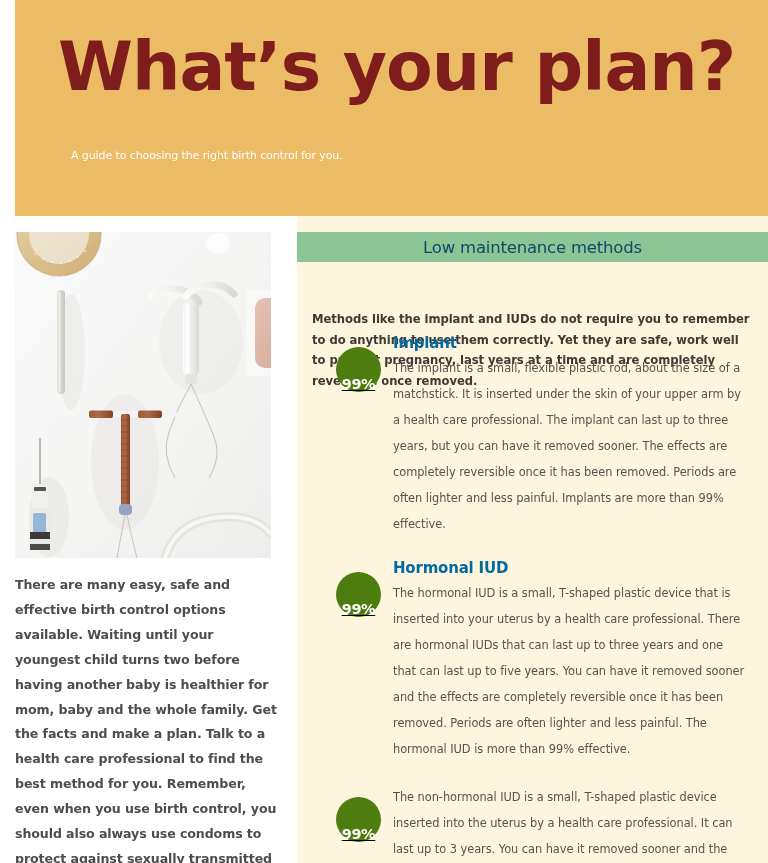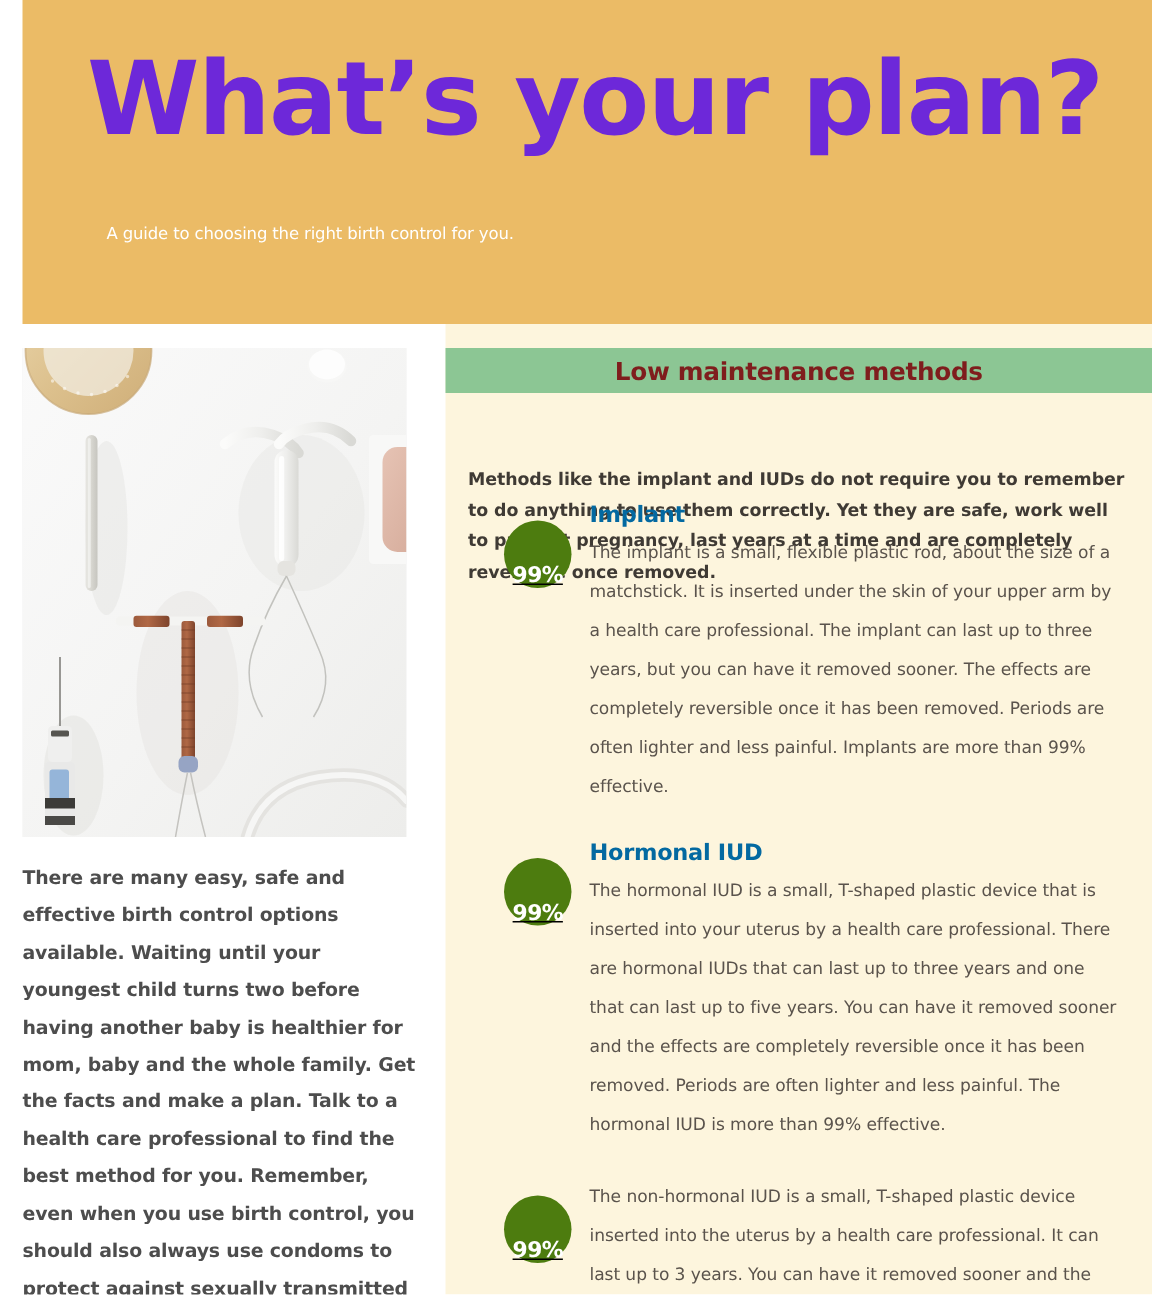--- a/index.html
+++ b/index.html
@@ -22,21 +22,21 @@
     top: 0;
     width: 753px;
     height: 216px;
     background: #ebbb66;
     box-sizing: border-box;
   }
   .header-title {
     position: absolute;
     left: 43px;
     top: 33px;
-    color: #6d28d9;
+    color: #7f1d1d;
     font-size: 68px;
     font-weight: bold;
     letter-spacing: -1px;
     line-height: 1.0;
     white-space: nowrap;
     font-family: "DejaVu Sans", "Liberation Sans", sans-serif;
   }
   .header-subtitle {
     position: absolute;
     left: 56px;
@@ -95,23 +95,23 @@
     left: 0;
     top: 16px;
     width: 471px;
     height: 30px;
     background: #8cc694;
     display: flex;
     align-items: center;
     justify-content: center;
   }
   .section-header-title {
-    color: #7f1d1d;
+    color: #0c4a6e;
     font-size: 16.5px;
-    font-weight: bold;
+    font-weight: normal;
     letter-spacing: -0.2px;
   }
   .section-intro {
     position: absolute;
     left: 15px;
     top: 52px;
     width: 438px;
     color: #3f3a34;
     font-size: 11.6px;
     font-weight: bold;

